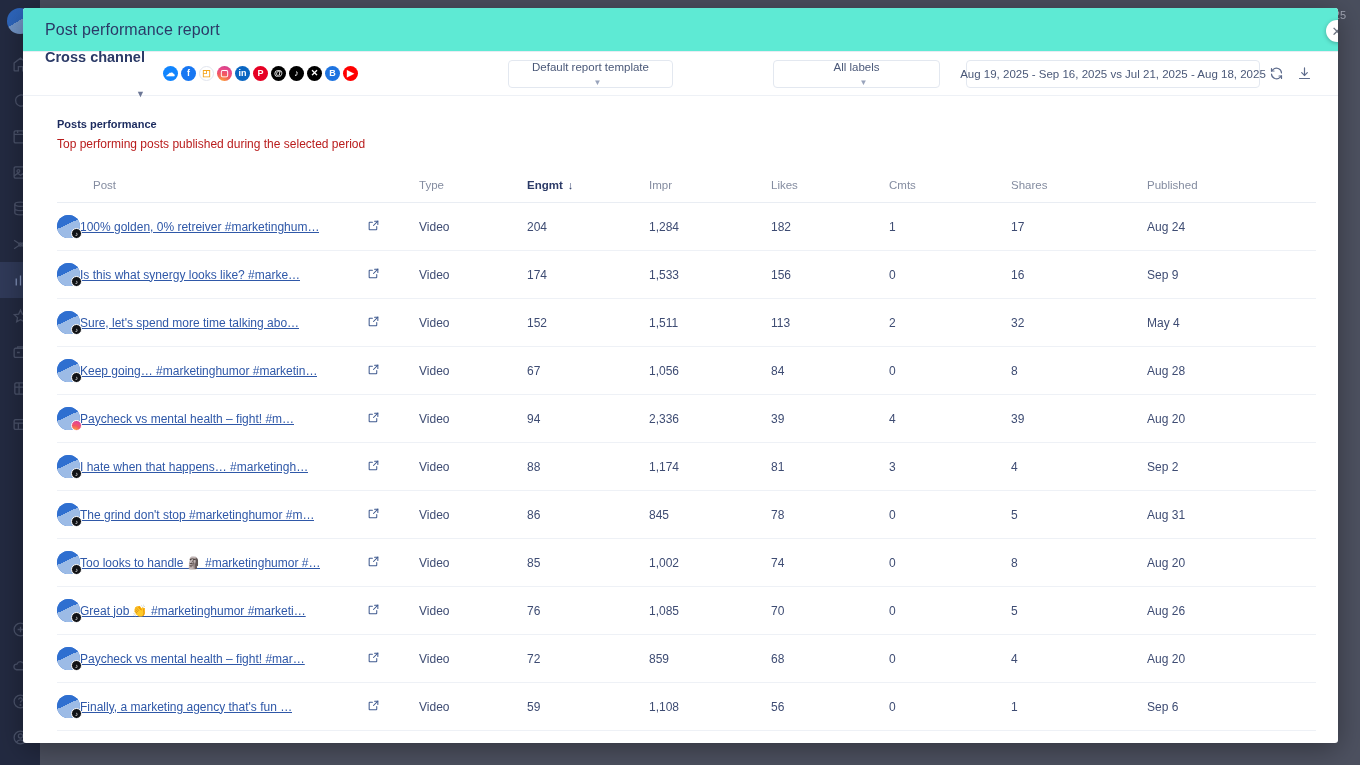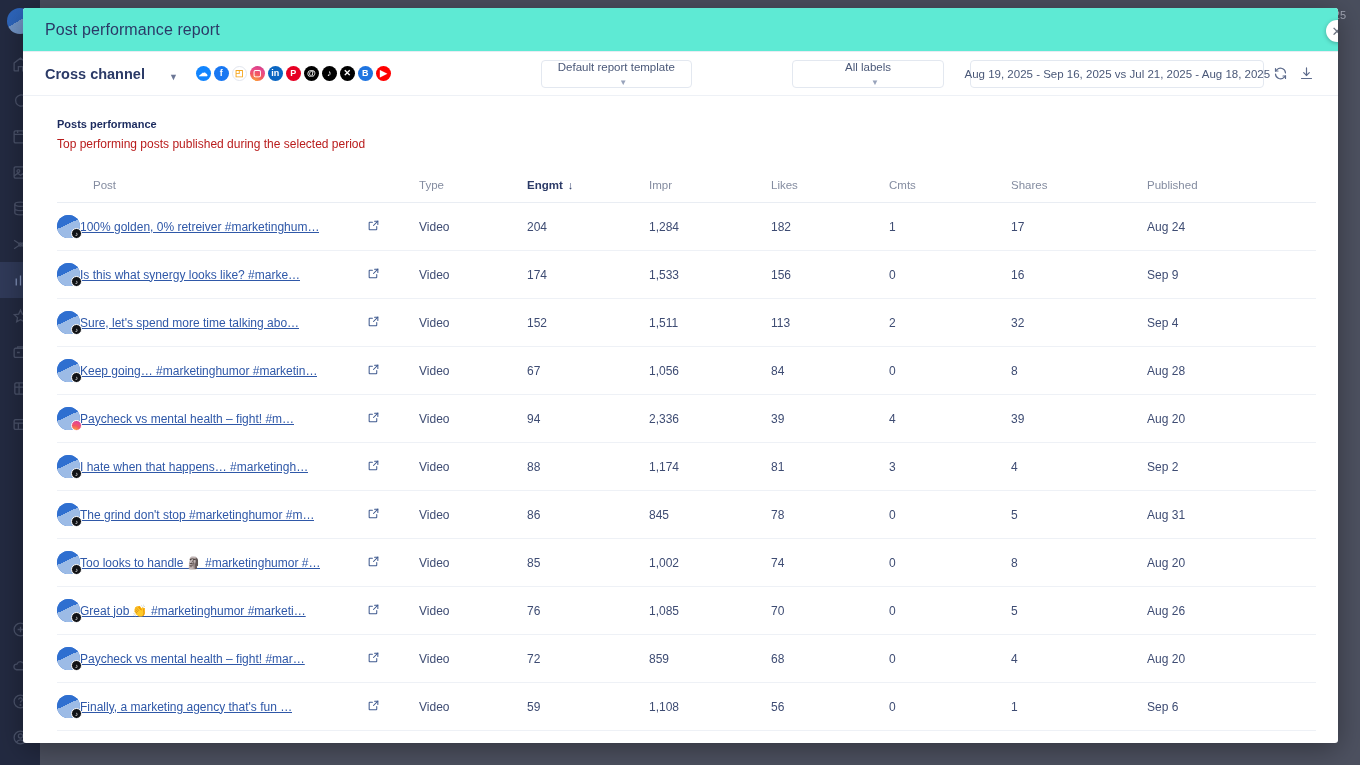--- a/index.html
+++ b/index.html
@@ -87,21 +87,21 @@
     height: 44px;
     background: #ffffff;
     border-bottom: 1px solid #eef1f6;
     display: flex; align-items: center;
     padding: 0 22px 0 22px;
     gap: 0;
   }
   #channel-select {
     display: flex; align-items: flex-end; gap: 24px;
     font-size: 14.5px; font-weight: bold; color: #2b3a67;
-    cursor: pointer; white-space: nowrap;
+    cursor: pointer; white-space: nowrap; flex-direction: column;
   }
   #channel-select .caret { font-size: 9px; font-weight: normal; color: #5a6party; color:#6c7796; }
   #channel-icons { display: flex; align-items: center; gap: 3px; margin-left: 18px; }
   .ch-icon {
     width: 15px; height: 15px; border-radius: 50%;
     display: flex; align-items: center; justify-content: center;
     font-size: 9px; color: #fff; font-weight: bold; cursor: pointer;
     line-height: 1;
   }
   .spacer-flex { flex: 1 1 auto; }
@@ -464,21 +464,21 @@
                   <path d="M20 4l-8 8"></path>
                   <path d="M18 14v5a1 1 0 0 1-1 1H5a1 1 0 0 1-1-1V7a1 1 0 0 1 1-1h5"></path>
                 </svg>
               </span></td>
             <td>Video</td>
             <td>152</td>
             <td>1,511</td>
             <td>113</td>
             <td>2</td>
             <td>32</td>
-            <td>Sep 4</td>
+            <td>May 4</td>
           </tr>
           <tr>
             <td>
               <div class="post-cell">
                 <div class="avatar">
                   <div class="pic"></div>
                   <div class="badge">♪</div>
                 </div>
                 <div class="post-title">Keep going… #marketinghumor #marketin…</div>
               </div>

